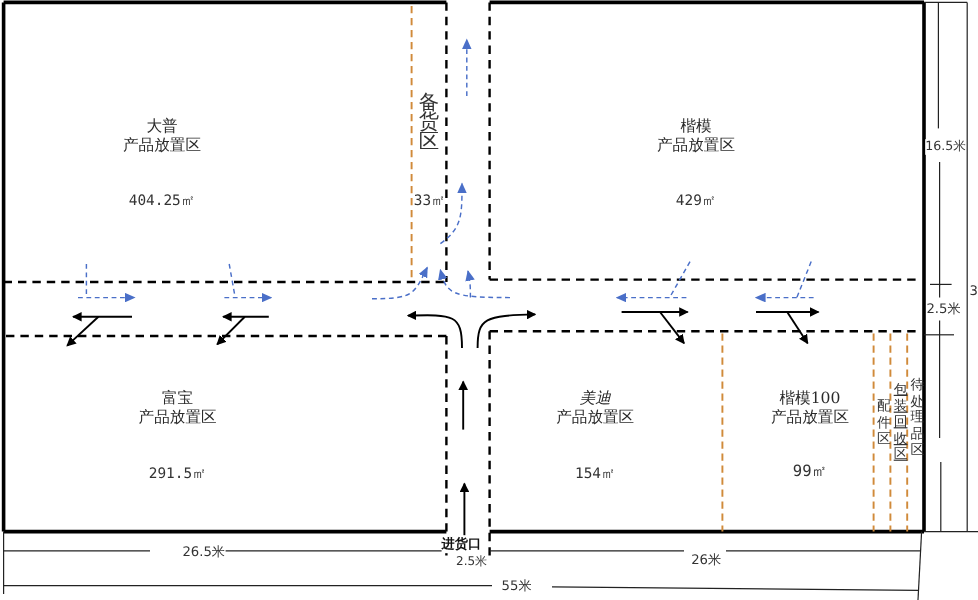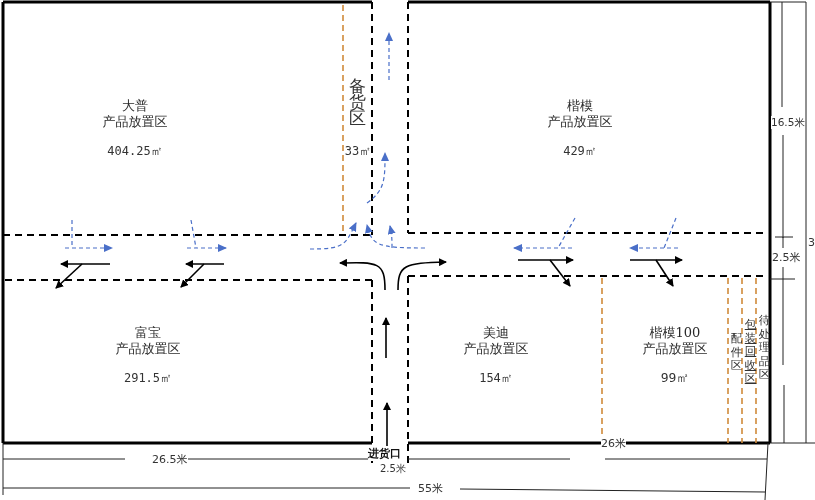--- a/index.html
+++ b/index.html
@@ -2,21 +2,21 @@
 <html><head>
 <meta charset="utf-8">
 <style>
   html, body { margin: 0; padding: 0; background: #ffffff; }
   body { width: 815px; height: 500px; position: relative; overflow: hidden;
          font-family: "DejaVu Serif", "Liberation Serif", serif; }
   svg { position: absolute; left: 0; top: 0; }
   .lbl { position: absolute; color: #2a2a2a; font-size: 12.5px; line-height: 16px;
          text-align: center; white-space: nowrap; }
   .zone-name { font-size: 13px; }
-  .area { font-family: "DejaVu Sans Mono", "Liberation Mono", monospace; font-size: 12px; color: #333; }
+  .area { font-family: "DejaVu Sans Mono", "Liberation Mono", monospace; font-size: 12px; color: #333; margin-top: 16px; }
   .vert { position: absolute; font-size: 11.5px; line-height: 13.5px; color: #333;
           width: 13px; text-align: center; word-break: break-all; white-space: normal; }
   .dim { position: absolute; font-family: "DejaVu Sans", "Liberation Sans", sans-serif;
          font-size: 11px; color: #333; background: #fff; white-space: nowrap; line-height: 13px; }
   .entrance { position: absolute; font-family: "DejaVu Sans", "Liberation Sans", sans-serif;
               font-size: 11px; font-weight: bold; color: #111; background:#fff; white-space: nowrap; text-align: center; }
 </style>
 </head>
 <body>
 
@@ -123,34 +123,34 @@
 <div class="lbl area" style="left:340px; top:143px; width:36px;">33㎡</div>
 
 <div class="lbl zone-name" style="left:540px; top:98px; width:80px;">楷模</div>
 <div class="lbl zone-name" style="left:525px; top:114px; width:110px;">产品放置区</div>
 <div class="lbl area" style="left:540px; top:143px; width:80px;">429㎡</div>
 
 <div class="lbl zone-name" style="left:108px; top:325px; width:80px;">富宝</div>
 <div class="lbl zone-name" style="left:93px; top:341px; width:110px;">产品放置区</div>
 <div class="lbl area" style="left:103px; top:370px; width:90px;">291.5㎡</div>
 
-<div class="lbl zone-name" style="left:456px; top:325px; width:80px;">美迪</div>
+<div class="lbl zone-name" style="left:456px; top:325px; width:80px;font-style:italic;">美迪</div>
 <div class="lbl zone-name" style="left:441px; top:341px; width:110px;">产品放置区</div>
 <div class="lbl area" style="left:456px; top:370px; width:80px;">154㎡</div>
 
 <div class="lbl zone-name" style="left:635px; top:325px; width:80px;">楷模100</div>
 <div class="lbl zone-name" style="left:620px; top:341px; width:110px;">产品放置区</div>
 <div class="lbl area" style="left:640px; top:370px; width:70px; font-size:13px;">99㎡</div>
 
 <div class="vert" style="left:730px; top:332px;">配件区</div>
 <div class="vert" style="left:744px; top:318px;text-decoration:underline;">包装回收区</div>
 <div class="vert" style="left:758px; top:314px;">待处理品区</div>
 
 <div class="entrance" style="left:368px; top:446px;">进货口</div>
 <div class="dim" style="left:380px; top:462px; font-size:10px; background:transparent;">2.5米</div>
 
 <div class="dim" style="left:128px; top:453px;margin-left:24px;">26.5米</div>
-<div class="dim" style="left:576px; top:437px;margin-left:25px;">26米</div>
+<div class="dim" style="left:576px; top:460px;">26米</div>
 <div class="dim" style="left:418px; top:482px;">55米</div>
 <div class="dim" style="left:771px; top:116px; font-size:10.5px;">16.5米</div>
 <div class="dim" style="left:772px; top:251px;">2.5米</div>
 <div class="dim" style="left:777px; top:370px; font-size:10.5px;margin-left:47px;">11米</div>
 <div class="dim" style="left:808px; top:236px; background:transparent;">3</div>
 
 </body></html>

